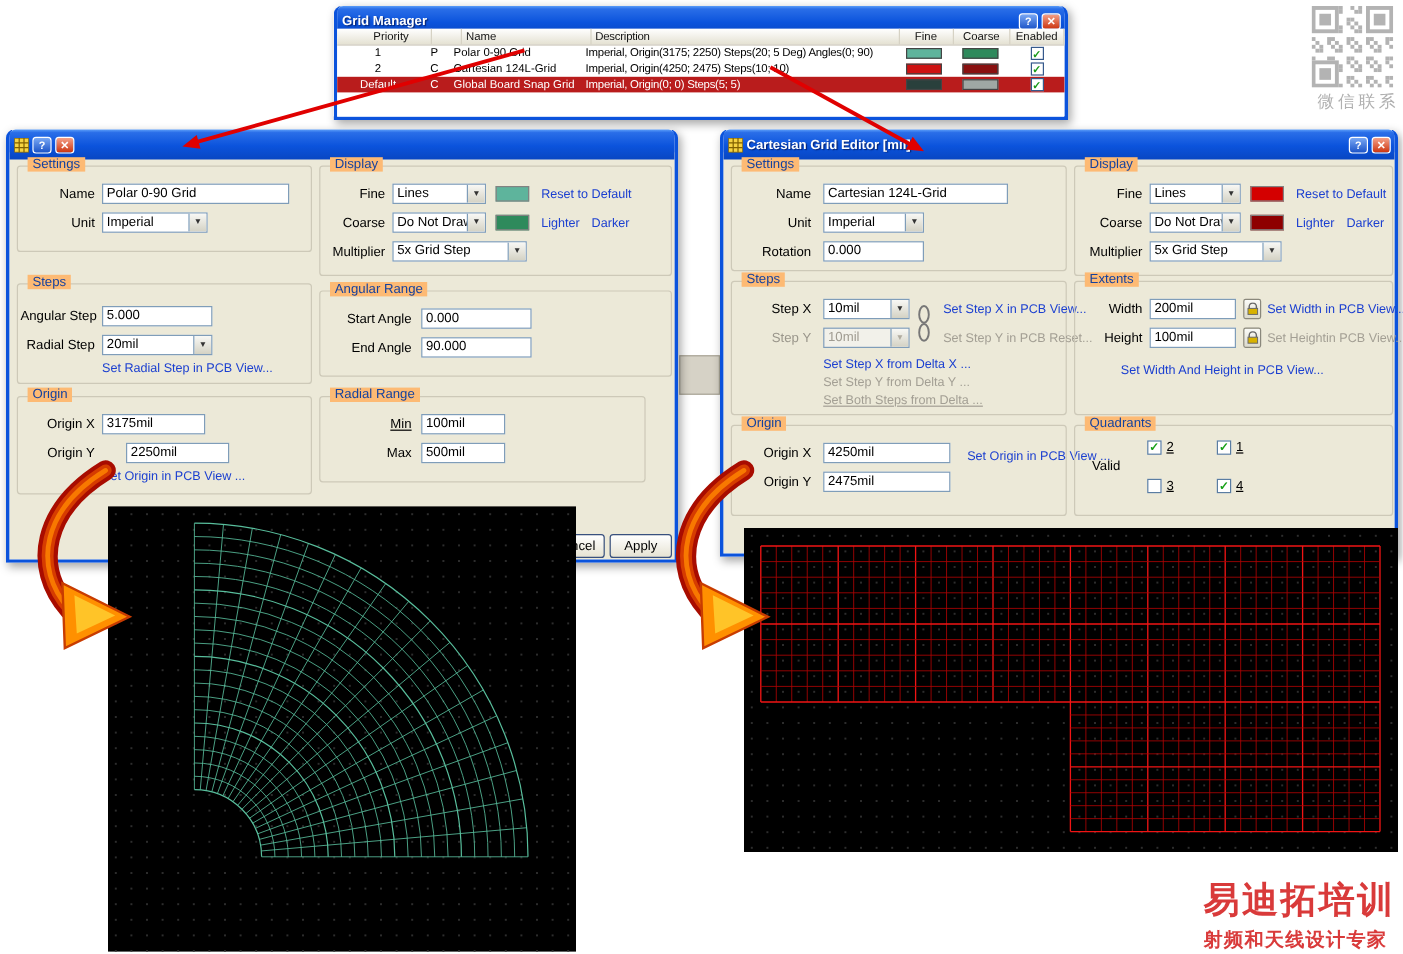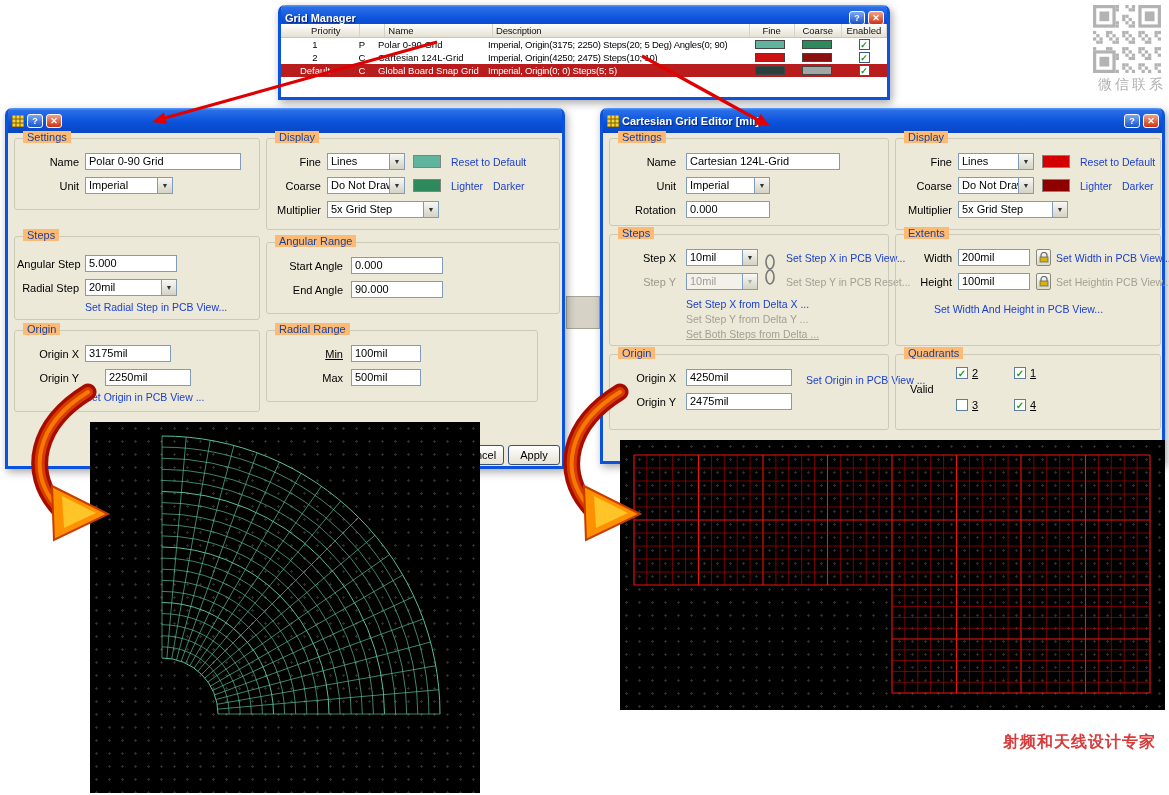--- a/index.html
+++ b/index.html
@@ -594,16 +594,17 @@
         <rect x="45.333333333333336" y="0" width="22.666666666666668" height="22.666666666666668" fill="#b3b3b3"></rect>
         <rect x="48.57142857142857" y="3.238095238095238" width="16.19047619047619" height="16.19047619047619" fill="#fff"></rect>
         <rect x="51.80952380952381" y="6.476190476190476" width="9.714285714285715" height="9.714285714285715" fill="#b3b3b3"></rect>
         <rect x="0" y="45.333333333333336" width="22.666666666666668" height="22.666666666666668" fill="#b3b3b3"></rect>
         <rect x="3.238095238095238" y="48.57142857142857" width="16.19047619047619" height="16.19047619047619" fill="#fff"></rect>
         <rect x="6.476190476190476" y="51.80952380952381" width="9.714285714285715" height="9.714285714285715" fill="#b3b3b3"></rect>
       </svg>
   </div>
   <div id="qr-caption">微信联系</div>
   <div id="watermark">
+    <div class="wm1">易迪拓培训</div>
     <div class="wm2">射频和天线设计专家</div>
   </div>
 
 </div>
 
 </body></html>

